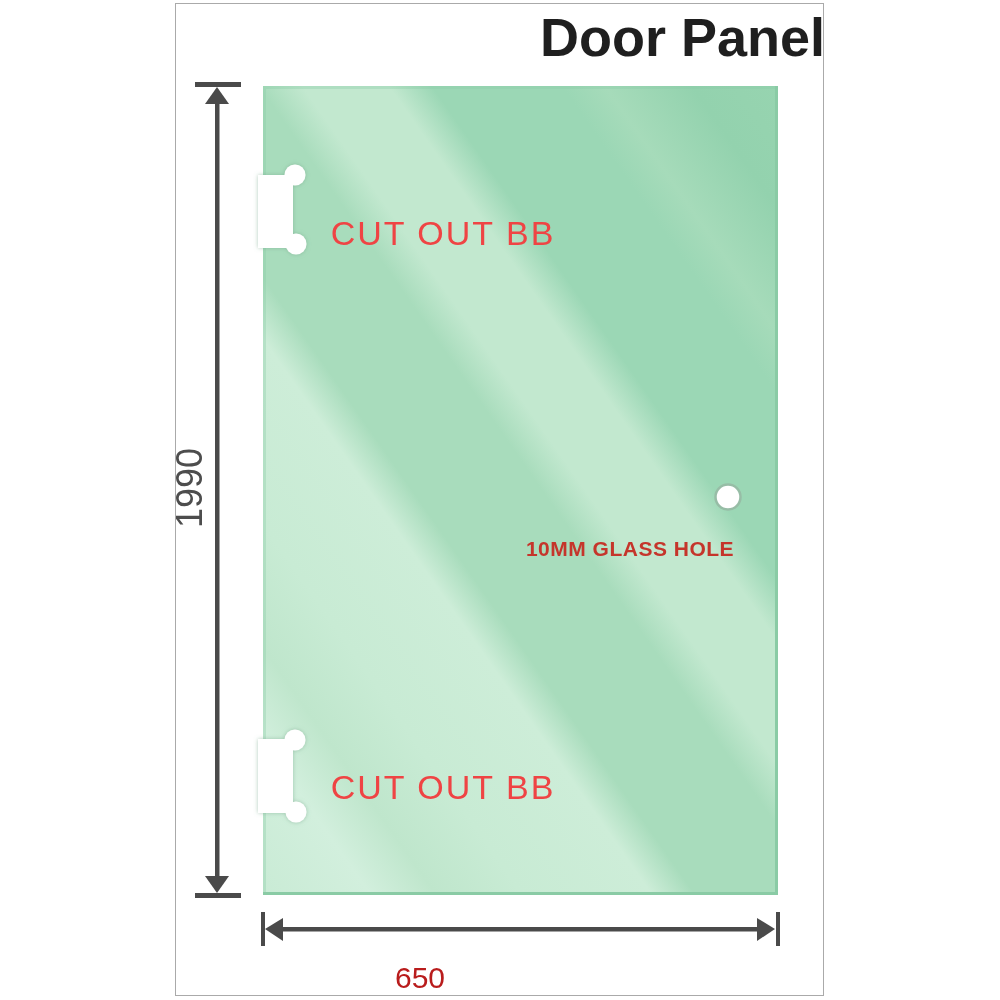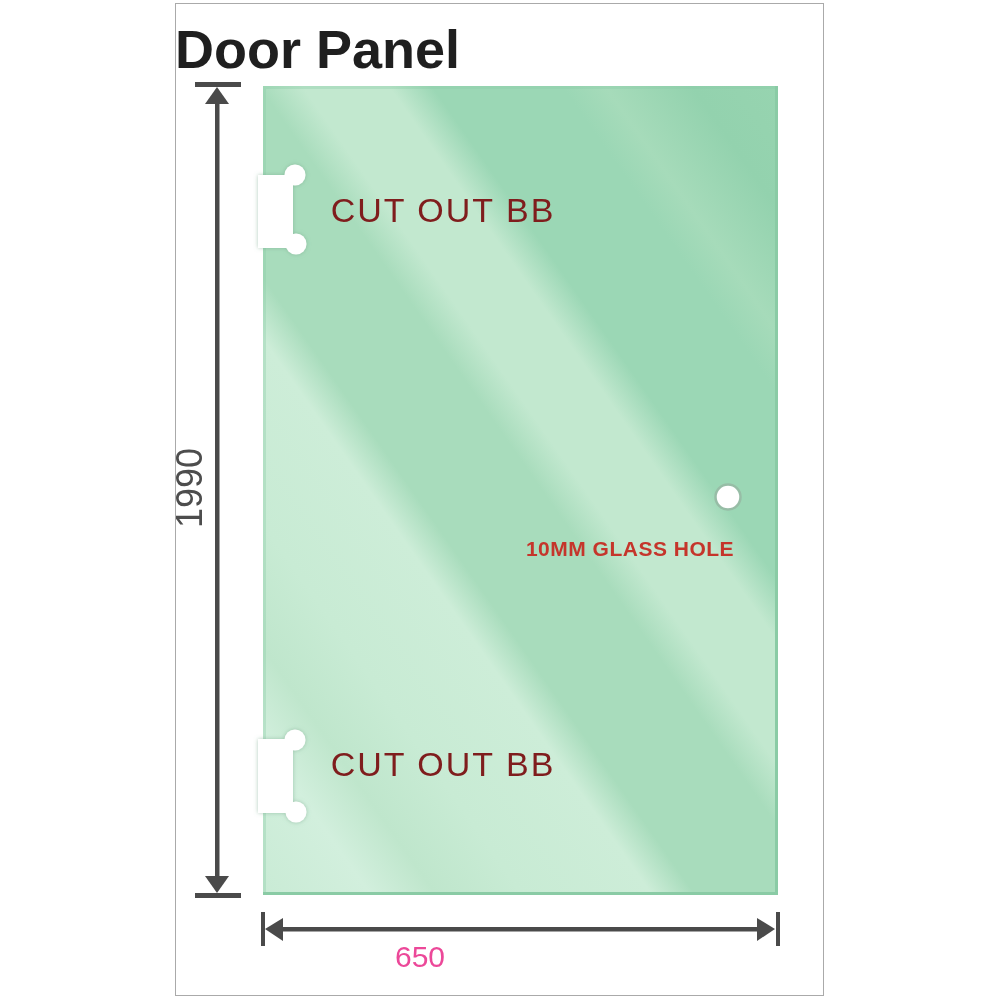--- a/index.html
+++ b/index.html
@@ -5,21 +5,21 @@
   html,body{margin:0;padding:0;background:#ffffff;}
   .canvas{
     position:relative;width:1000px;height:1000px;background:#ffffff;overflow:hidden;
     font-family:"Liberation Sans", sans-serif;
   }
   .frame{
     position:absolute;left:175px;top:3px;width:649px;height:993px;
     border:1px solid #aaaaaa;box-sizing:border-box;background:transparent;
   }
   .title{
-    position:absolute;left:175px;top:22px;width:650px;text-align:left;
+    position:absolute;left:175px;top:10px;width:650px;text-align:right;
     font-size:54px;font-weight:700;color:#1f1f1f;letter-spacing:0px;line-height:1;
   }
   .panel{
     position:absolute;left:263px;top:86px;width:515px;height:809px;
     background:linear-gradient(55deg,
       #c9ebd5 0%,
       #d2efdd 10%,
       #bfe6cc 16%,
       #c8ebd4 24%,
       #cdedd8 36%,
@@ -31,36 +31,37 @@
       #9bd7b5 80%,
       #a6dbba 84%,
       #93d2ae 92%,
       #97d4b0 100%);
     box-shadow: inset -3px -3px 0 0 #8acba5, inset 3px 3px 0 0 rgba(138,203,165,0.35);
   }
   svg.overlay{position:absolute;left:0;top:0;width:1000px;height:1000px;}
   .dim{fill:#4a4a4a;}
   .label{position:absolute;white-space:nowrap;}
   .cutout-label{
-    color:#7f1d1d;font-size:34px;font-weight:400;letter-spacing:2px;
+    color:#ef4444;font-size:34px;font-weight:400;letter-spacing:2px;
     transform:translate(-50%,-50%);
+    margin-top:23px;
   }
   .cutout-label.top{left:443px;top:210px;}
   .cutout-label.bottom{left:443px;top:764px;}
   .hole-label{
     left:611px;top:549px;transform:translate(-50%,-50%);
     color:#c5352b;font-size:21px;font-weight:700;letter-spacing:0.5px;margin-left:19px;
   }
   .vdim-label{
     left:190px;top:488px;transform:translate(-50%,-50%) rotate(-90deg);
     color:#4d4d4d;font-size:36px;
   }
   .hdim-label{
-    left:420px;top:957px;transform:translate(-50%,-50%);
-    color:#ec4899;font-size:30px;
+    left:420px;top:978px;transform:translate(-50%,-50%);
+    color:#b91c1c;font-size:30px;
   }
 </style>
 </head>
 <body>
 
 <div class="canvas">
 
   <div class="frame"></div>
 
   <div class="title label">Door Panel</div>

